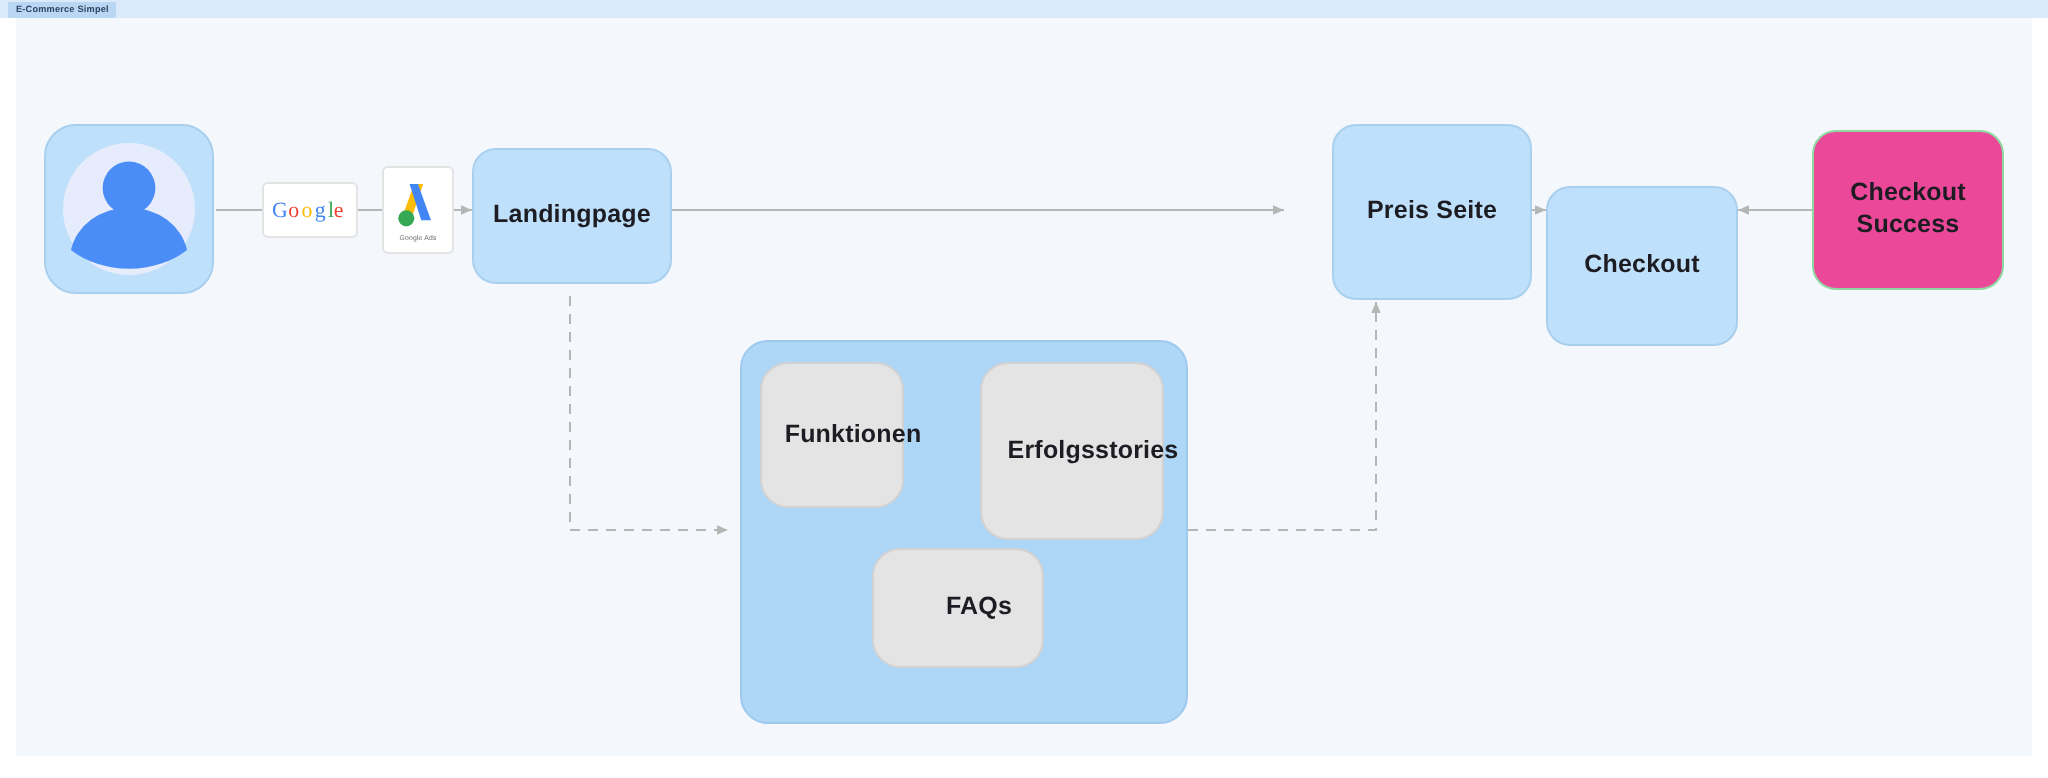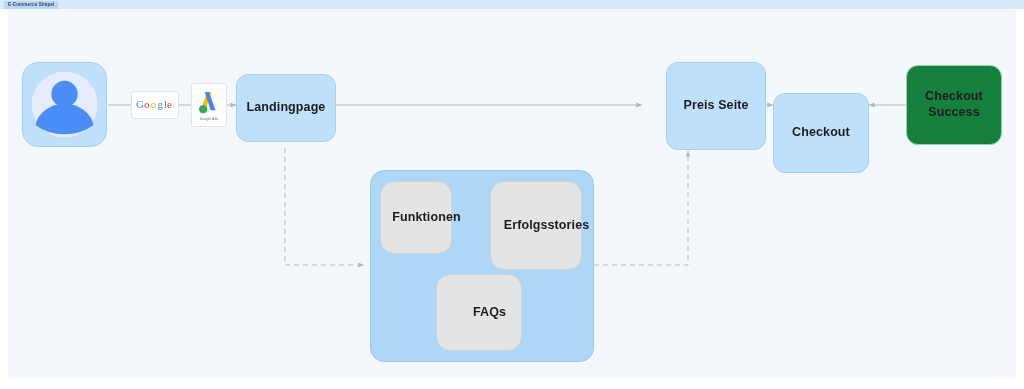--- a/index.html
+++ b/index.html
@@ -65,21 +65,21 @@
     font-weight: bold;
     color: #1c1c22;
     line-height: 1.25;
     letter-spacing: 0.1px;
   }
   .node-blue {
     background: #bfe0fb;
     border: 1px solid #a9cfee;
   }
   .node-green {
-    background: #15803d;
+    background: #ec4899;
     border: 1px solid #8fd9a1;
   }
   .node-grey {
     background: #e5e4e4;
     border: 1px solid #d2d1d1;
     border-radius: 14px;
     padding-left: 21px;
   }
 
   
@@ -213,18 +213,18 @@
     <div id="group-box"></div>
 
     <div class="node node-grey" style="left:372px; top:172px; width:72px; height:73px;">
       <span>Funktionen</span>
     </div>
 
     <div class="node node-grey" style="left:482px; top:172px; width:92px; height:89px;">
       <span>Erfolgsstories</span>
     </div>
 
-    <div class="node node-grey" style="left:428px; top:265px; width:86px; height:77px;">
+    <div class="node node-grey" style="left:428px; top:265px; width:86px; height:60px;">
       <span>FAQs</span>
     </div>
 
   </div>
 </div>
 
 </body></html>

